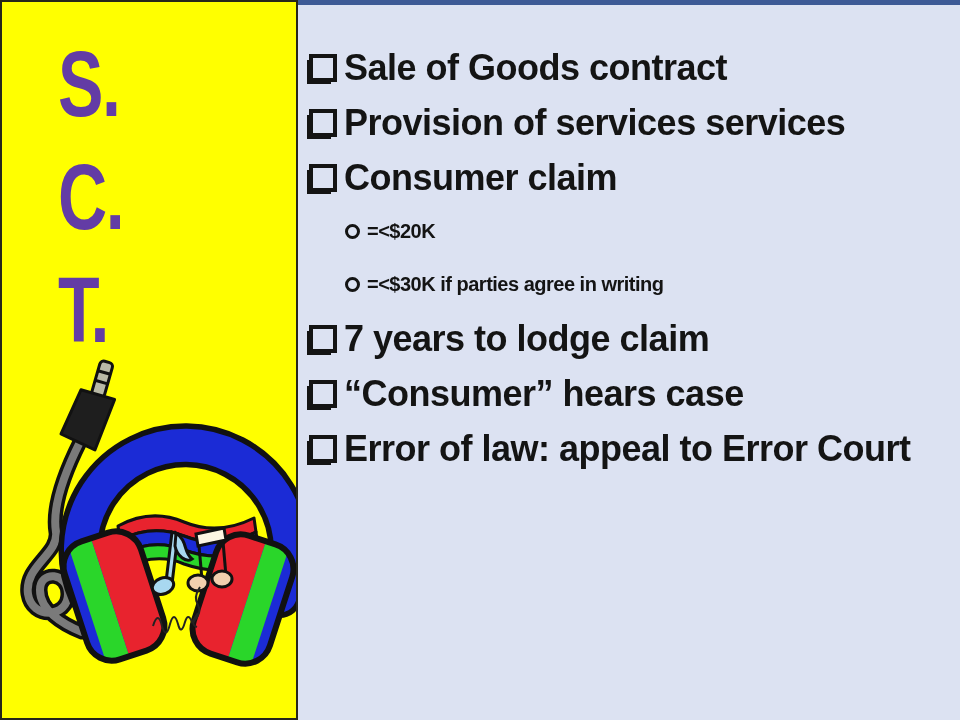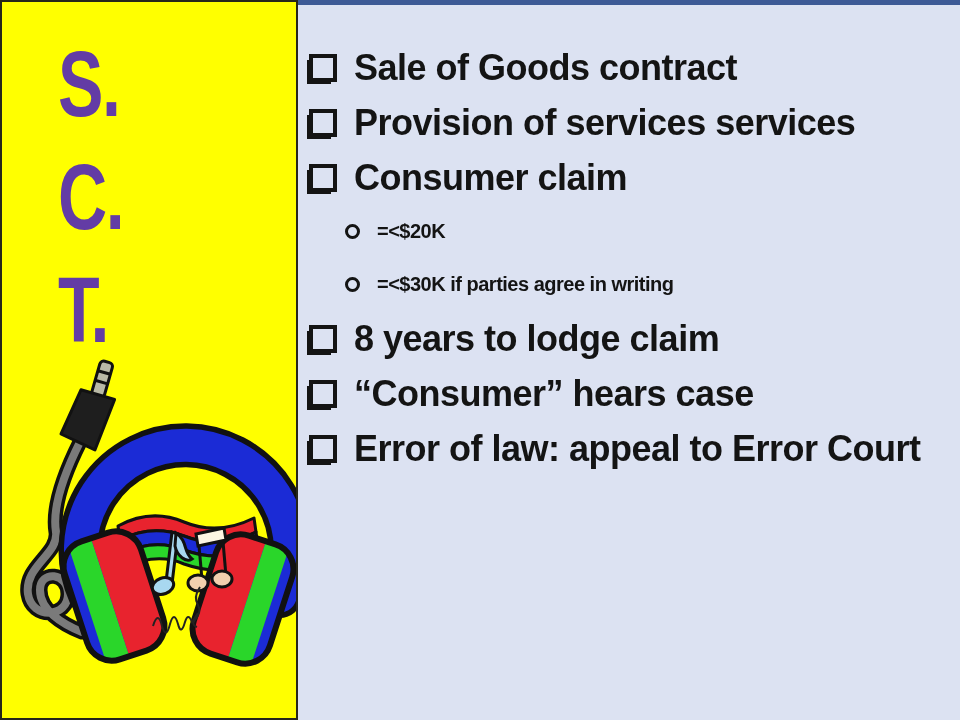--- a/index.html
+++ b/index.html
@@ -36,21 +36,21 @@
     position: absolute; left: 4px; top: 354px;
     width: 290px; height: 318px;
   }
   .clipart-wrap svg { width: 100%; height: 100%; }
   
   .content {
     position: absolute; left: 308px; top: 43px;
     width: 640px;
     color: #141414;
   }
-  .item { display: flex; align-items: flex-start; gap: 10px; }
+  .item { display: flex; align-items: flex-start; }
   .item.level-1 { margin-bottom: 5px; }
   .item.level-2 { margin-left: 37px; margin-bottom: 7px; }
   .item-text {
     font-weight: 700;
     letter-spacing: -0.5px;
     white-space: normal;
   }
   .level-1 .item-text { font-size: 36px; line-height: 50px; }
   .level-2 .item-text { font-size: 20px; line-height: 46px; max-width: 400px; }
   .check {
@@ -168,21 +168,21 @@
     <div class="item level-2">
       <span class="circle"></span>
       <span class="item-text">=&lt;$20K</span>
     </div>
     <div class="item level-2">
       <span class="circle"></span>
       <span class="item-text">=&lt;$30K if parties agree in writing</span>
     </div>
     <div class="item level-1">
       <span class="check"></span>
-      <span class="item-text">8 years to lodge claim</span>
+      <span class="item-text">7 years to lodge claim</span>
     </div>
     <div class="item level-1">
       <span class="check"></span>
       <span class="item-text">“Consumer” hears case</span>
     </div>
     <div class="item level-1">
       <span class="check"></span>
       <span class="item-text">Error of law: appeal to Error Court</span>
     </div>
   </div>

